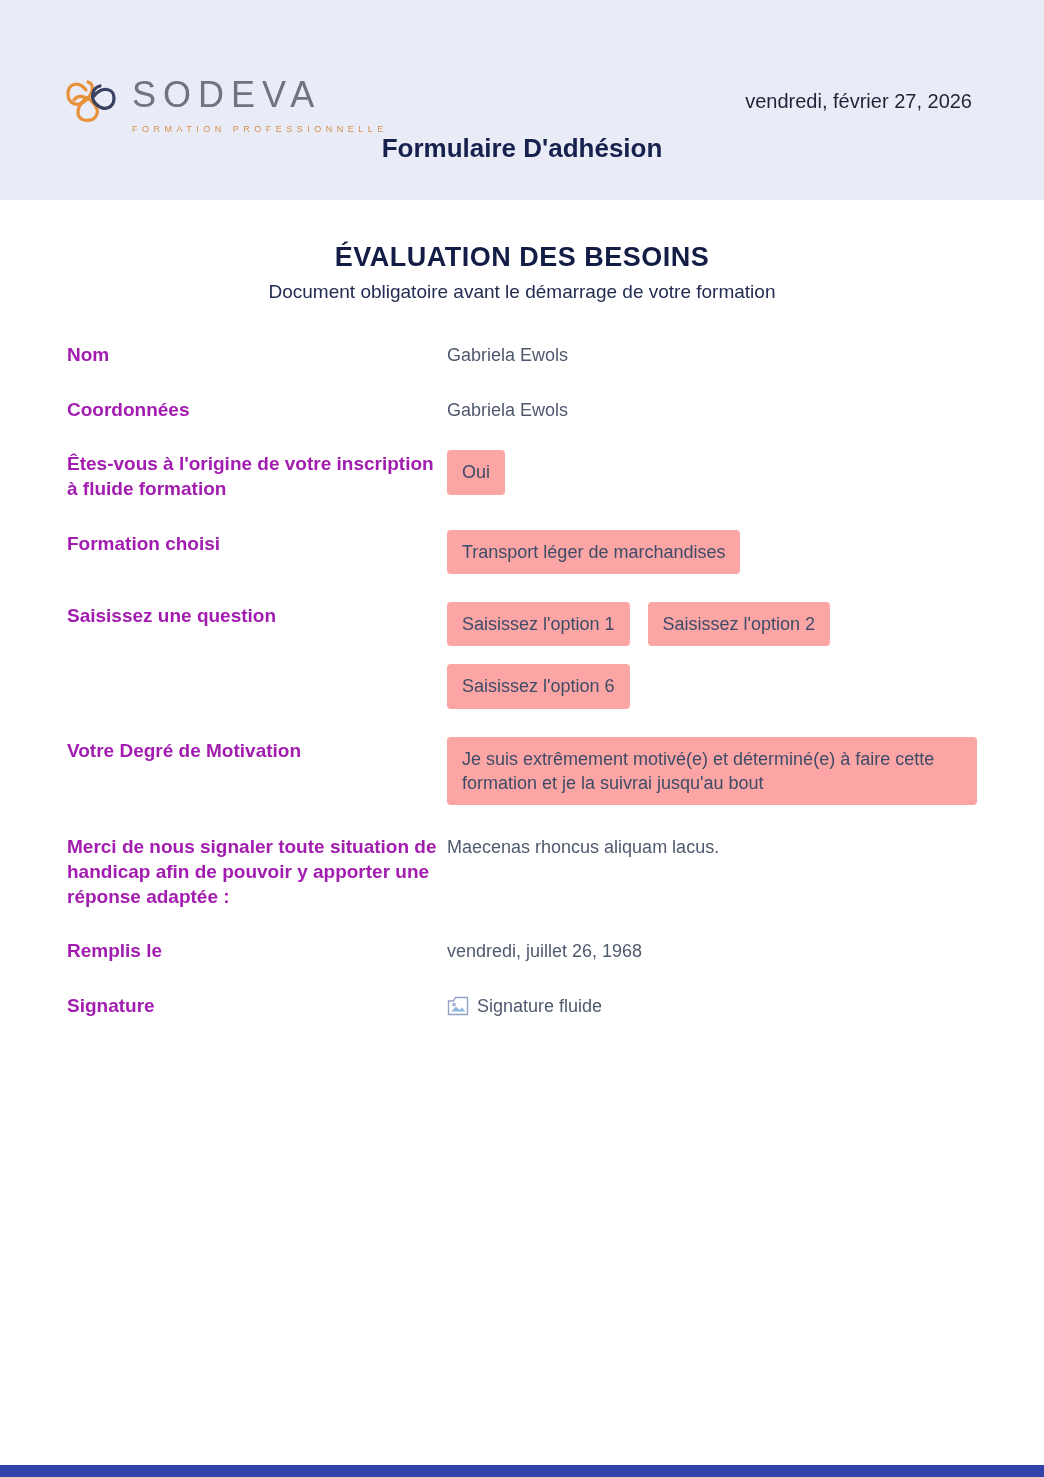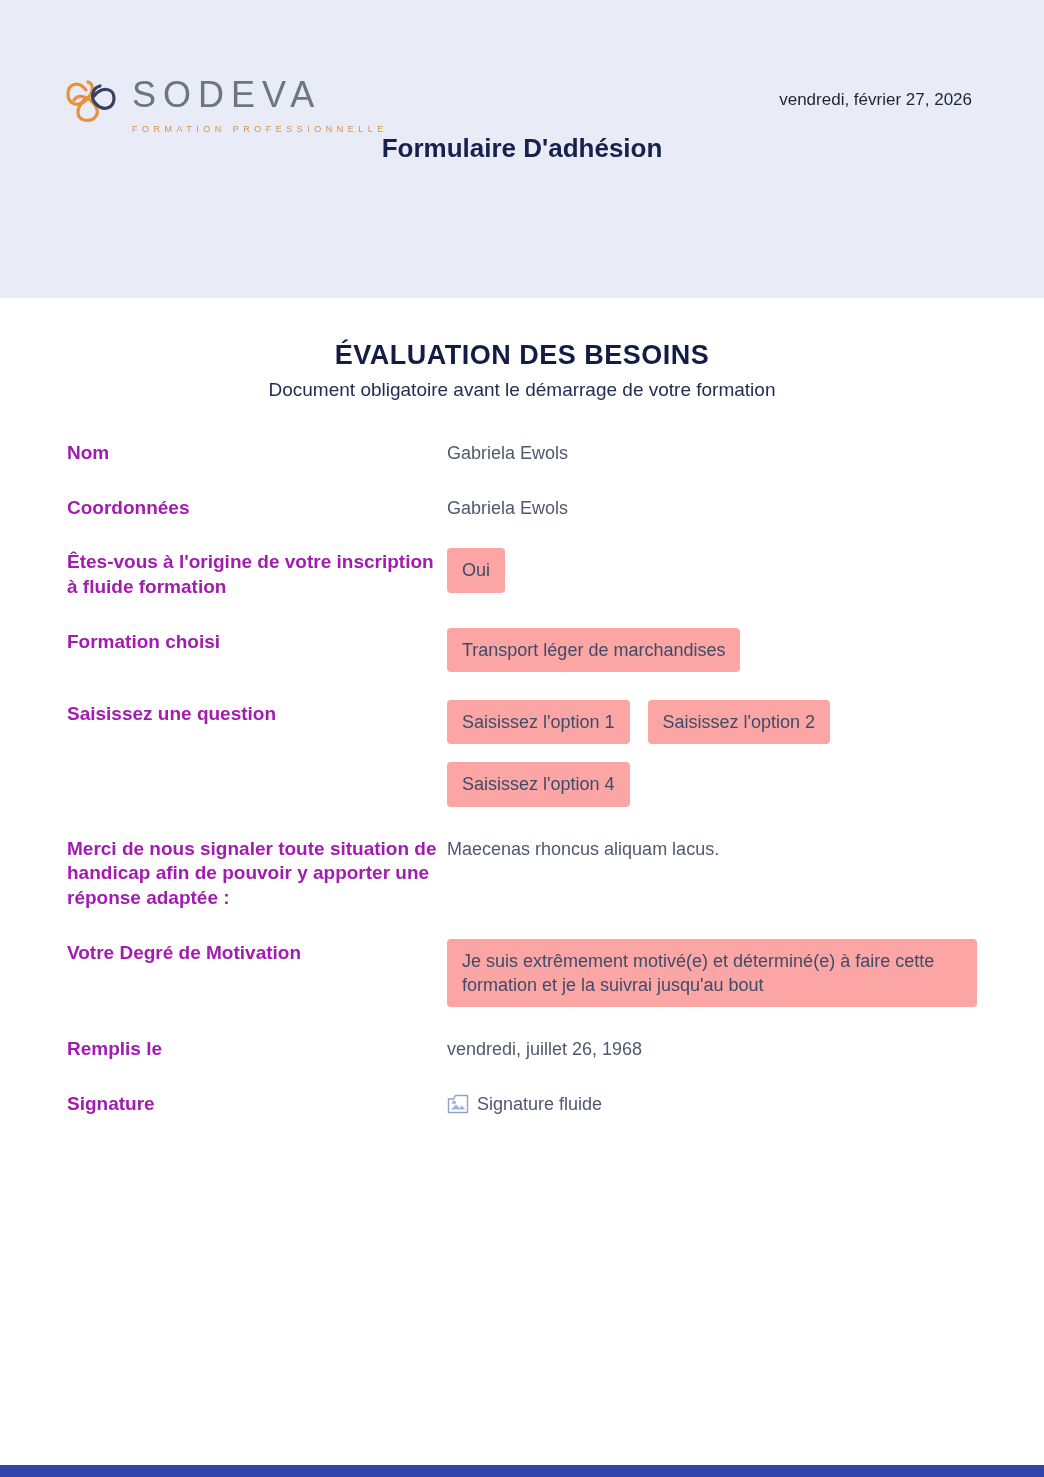--- a/index.html
+++ b/index.html
@@ -9,21 +9,21 @@
     min-height: 1477px;
     position: relative;
     font-family: "Liberation Sans", sans-serif;
     color: #1b2440;
     overflow: hidden;
   }
   
   .header {
     position: relative;
     width: 100%;
-    height: 298px;
+    height: 200px;
     background: #e9ebf7;
   }
   .logo {
     position: absolute;
     left: 64px;
     top: 76px;
     display: flex;
     align-items: flex-start;
     gap: 6px;
   }
@@ -40,21 +40,21 @@
     font-size: 9px;
     letter-spacing: 4.5px;
     color: #d2924a;
     margin-top: 10px;
     text-transform: uppercase;
   }
   .header-date {
     position: absolute;
     top: 90px;
     right: 72px;
-    font-size: 17px;
+    font-size: 20px;
     color: #1e2438;
   }
   .form-title {
     position: absolute;
     top: 133px;
     left: 0;
     width: 100%;
     text-align: center;
     font-size: 26px;
     font-weight: 700;
@@ -175,36 +175,36 @@
 
     <span class="chip">Transport léger de marchandises</span>
         </div>
   </div>
       <div class="field-row">
     <div class="field-label">Saisissez une question</div>
     <div class="field-value chips">
 
     <span class="chip">Saisissez l'option 1</span>
           <span class="chip">Saisissez l'option 2</span>
-          <span class="chip">Saisissez l'option 4</span>
+          <span class="chip">Saisissez l'option 6</span>
+        </div>
+  </div>
+      <div class="field-row">
+    <div class="field-label">Votre Degré de Motivation</div>
+    <div class="field-value chips">
+
+    <span class="chip">Je suis extrêmement motivé(e) et déterminé(e) à faire cette formation et je la suivrai jusqu'au bout</span>
         </div>
   </div>
       <div class="field-row">
     <div class="field-label">Merci de nous signaler toute situation de handicap afin de pouvoir y apporter une réponse adaptée :</div>
     <div class="field-value">
 
       <span class="value-text">Maecenas rhoncus aliquam lacus.</span>
     </div>
-  </div>
-      <div class="field-row">
-    <div class="field-label">Votre Degré de Motivation</div>
-    <div class="field-value chips">
-
-    <span class="chip">Je suis extrêmement motivé(e) et déterminé(e) à faire cette formation et je la suivrai jusqu'au bout</span>
-        </div>
   </div>
       <div class="field-row">
     <div class="field-label">Remplis le</div>
     <div class="field-value">
 
       <span class="value-text">vendredi, juillet 26, 1968</span>
     </div>
   </div>
       <div class="field-row">
     <div class="field-label">Signature</div>

